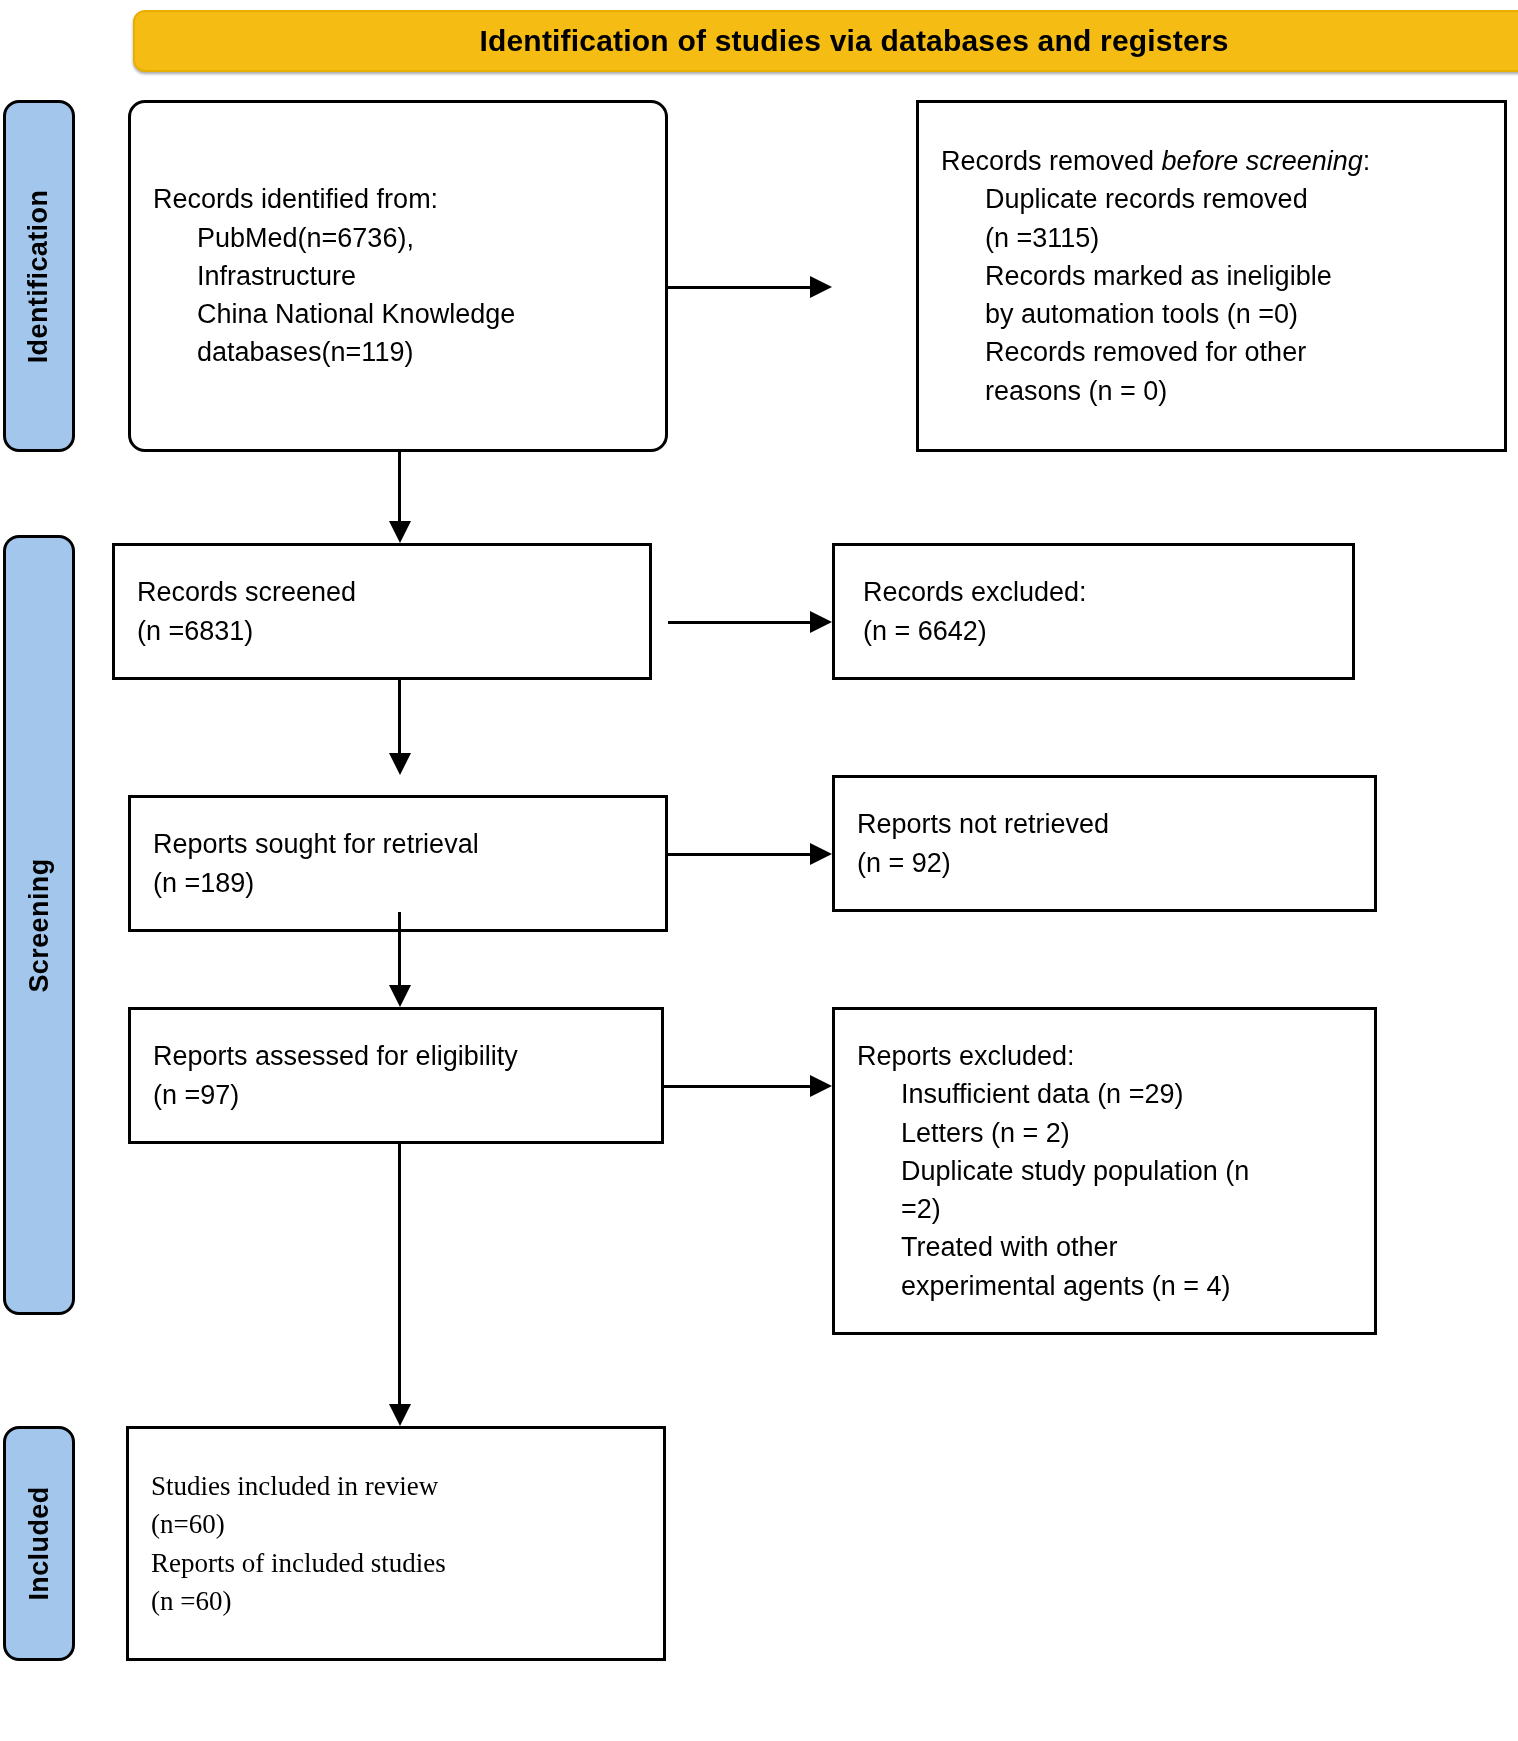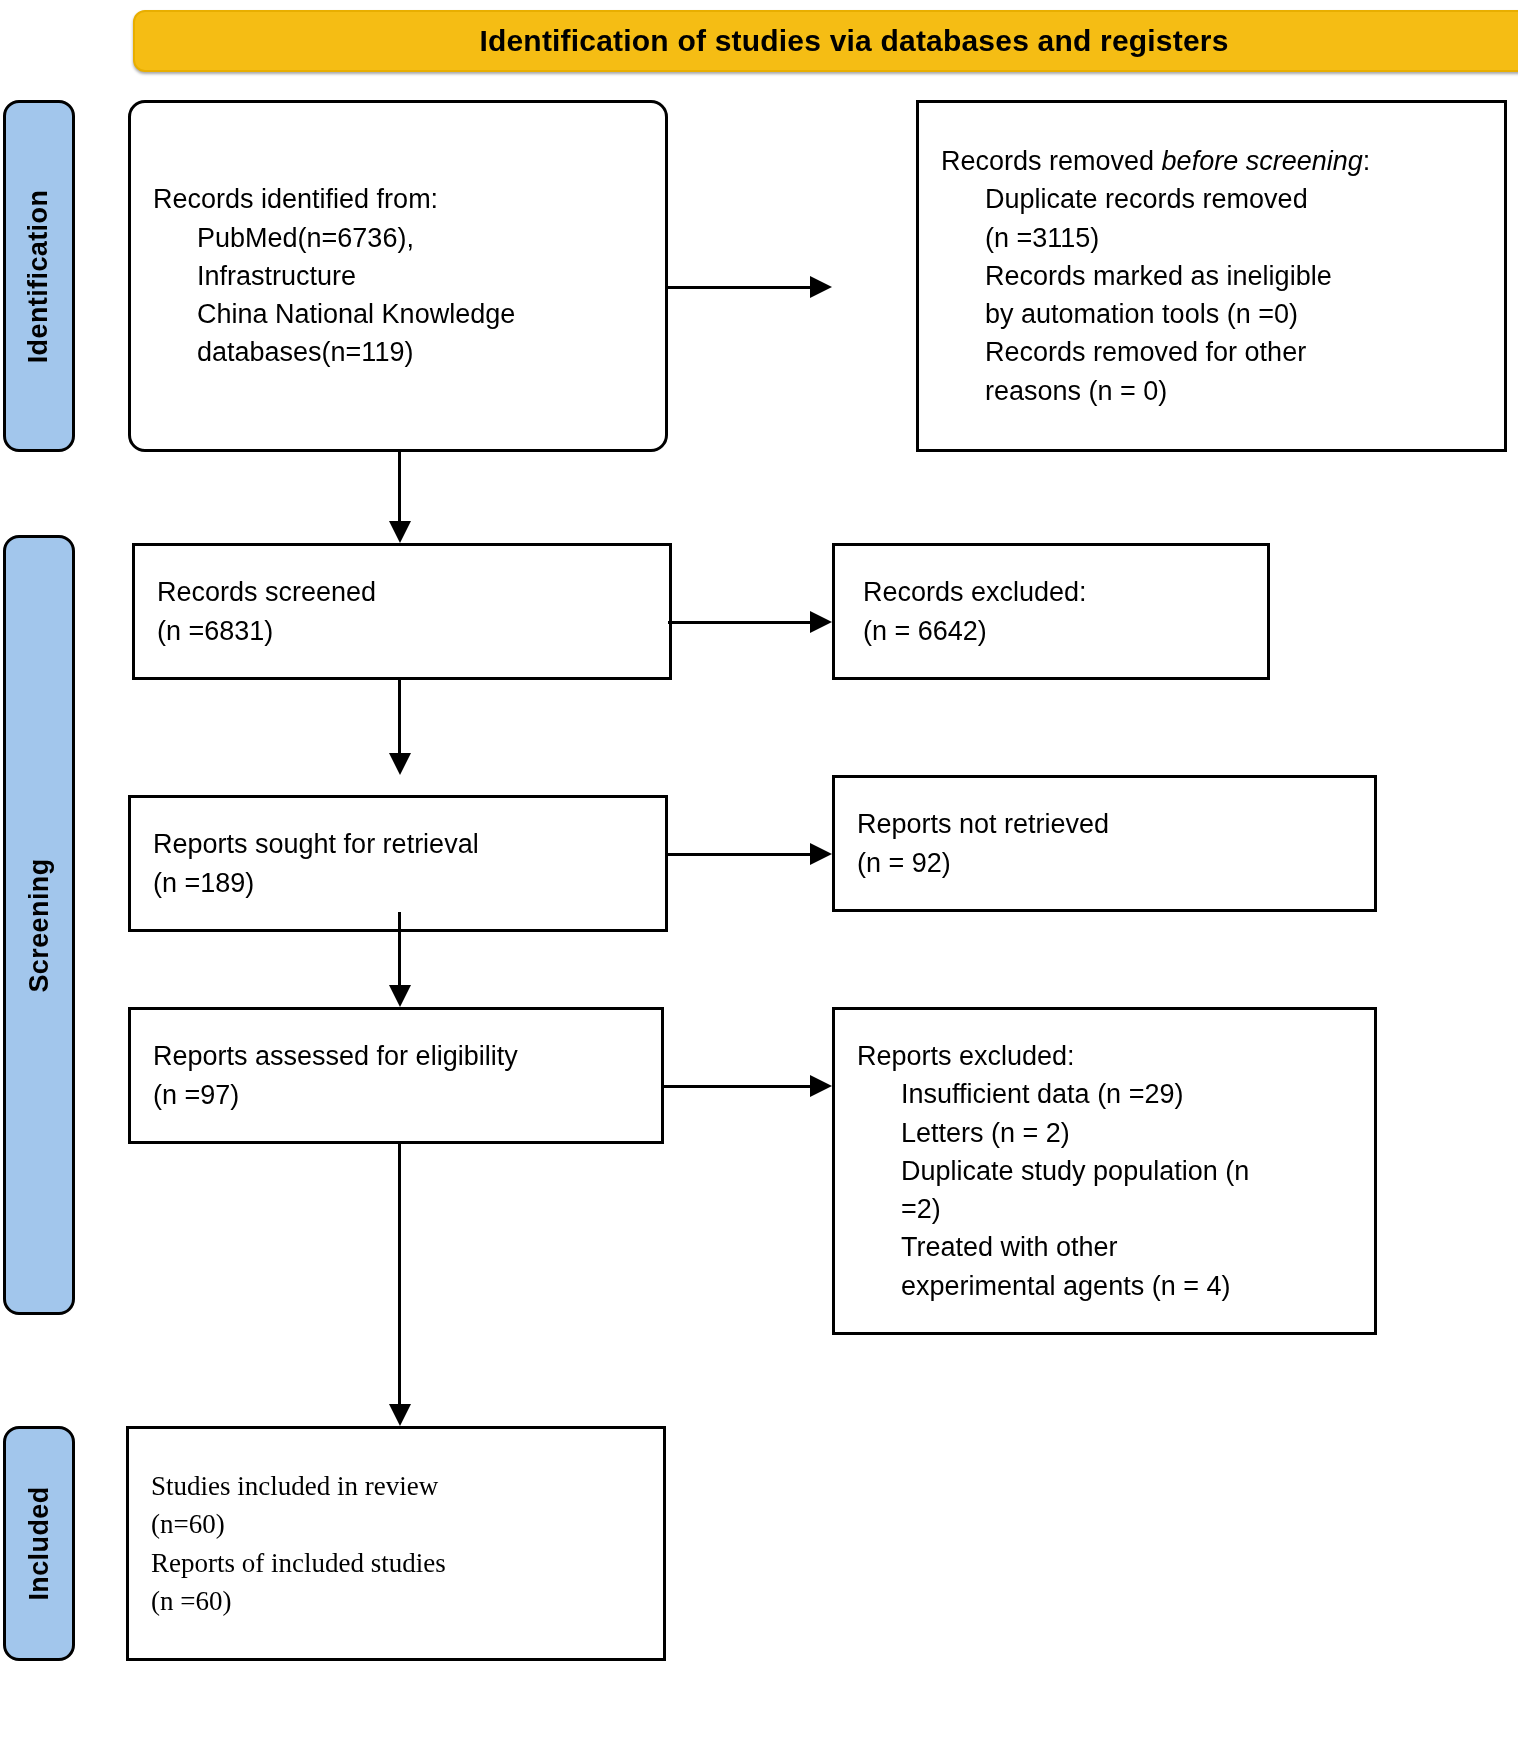--- a/index.html
+++ b/index.html
@@ -82,22 +82,22 @@
     margin: 0;
     font-size: 27px;
     line-height: 1.42;
     color: #000000;
   }
   .box p.indent { padding-left: 44px; }
   .box p em { font-style: italic; }
 
   #box-identified   { left: 128px; top: 100px;  width: 540px; height: 352px; border-radius: 17px; }
   #box-removed      { left: 868px; top: 100px;  width: 591px; height: 352px; margin-left: 48px; }
-  #box-screened     { left: 132px; top: 543px;  width: 540px; height: 137px; }
-  #box-excluded     { left: 832px; top: 543px;  width: 438px; height: 137px; padding-left: 28px; }
+  #box-screened     { left: 112px; top: 543px;  width: 540px; height: 137px; }
+  #box-excluded     { left: 832px; top: 543px;  width: 523px; height: 137px; padding-left: 28px; }
   #box-sought       { left: 128px; top: 775px;  width: 540px; height: 137px; margin-top: 20px; }
   #box-notretrieved { left: 832px; top: 775px;  width: 545px; height: 137px; }
   #box-assessed     { left: 128px; top: 1007px; width: 536px; height: 137px; }
   #box-repexcluded  { left: 832px; top: 1007px; width: 545px; height: 328px; }
   #box-included     { left: 126px; top: 1426px; width: 540px; height: 235px; font-family: Liberation Serif, serif; }
 
   
   .arrow-v, .arrow-h {
     position: absolute;
   }

